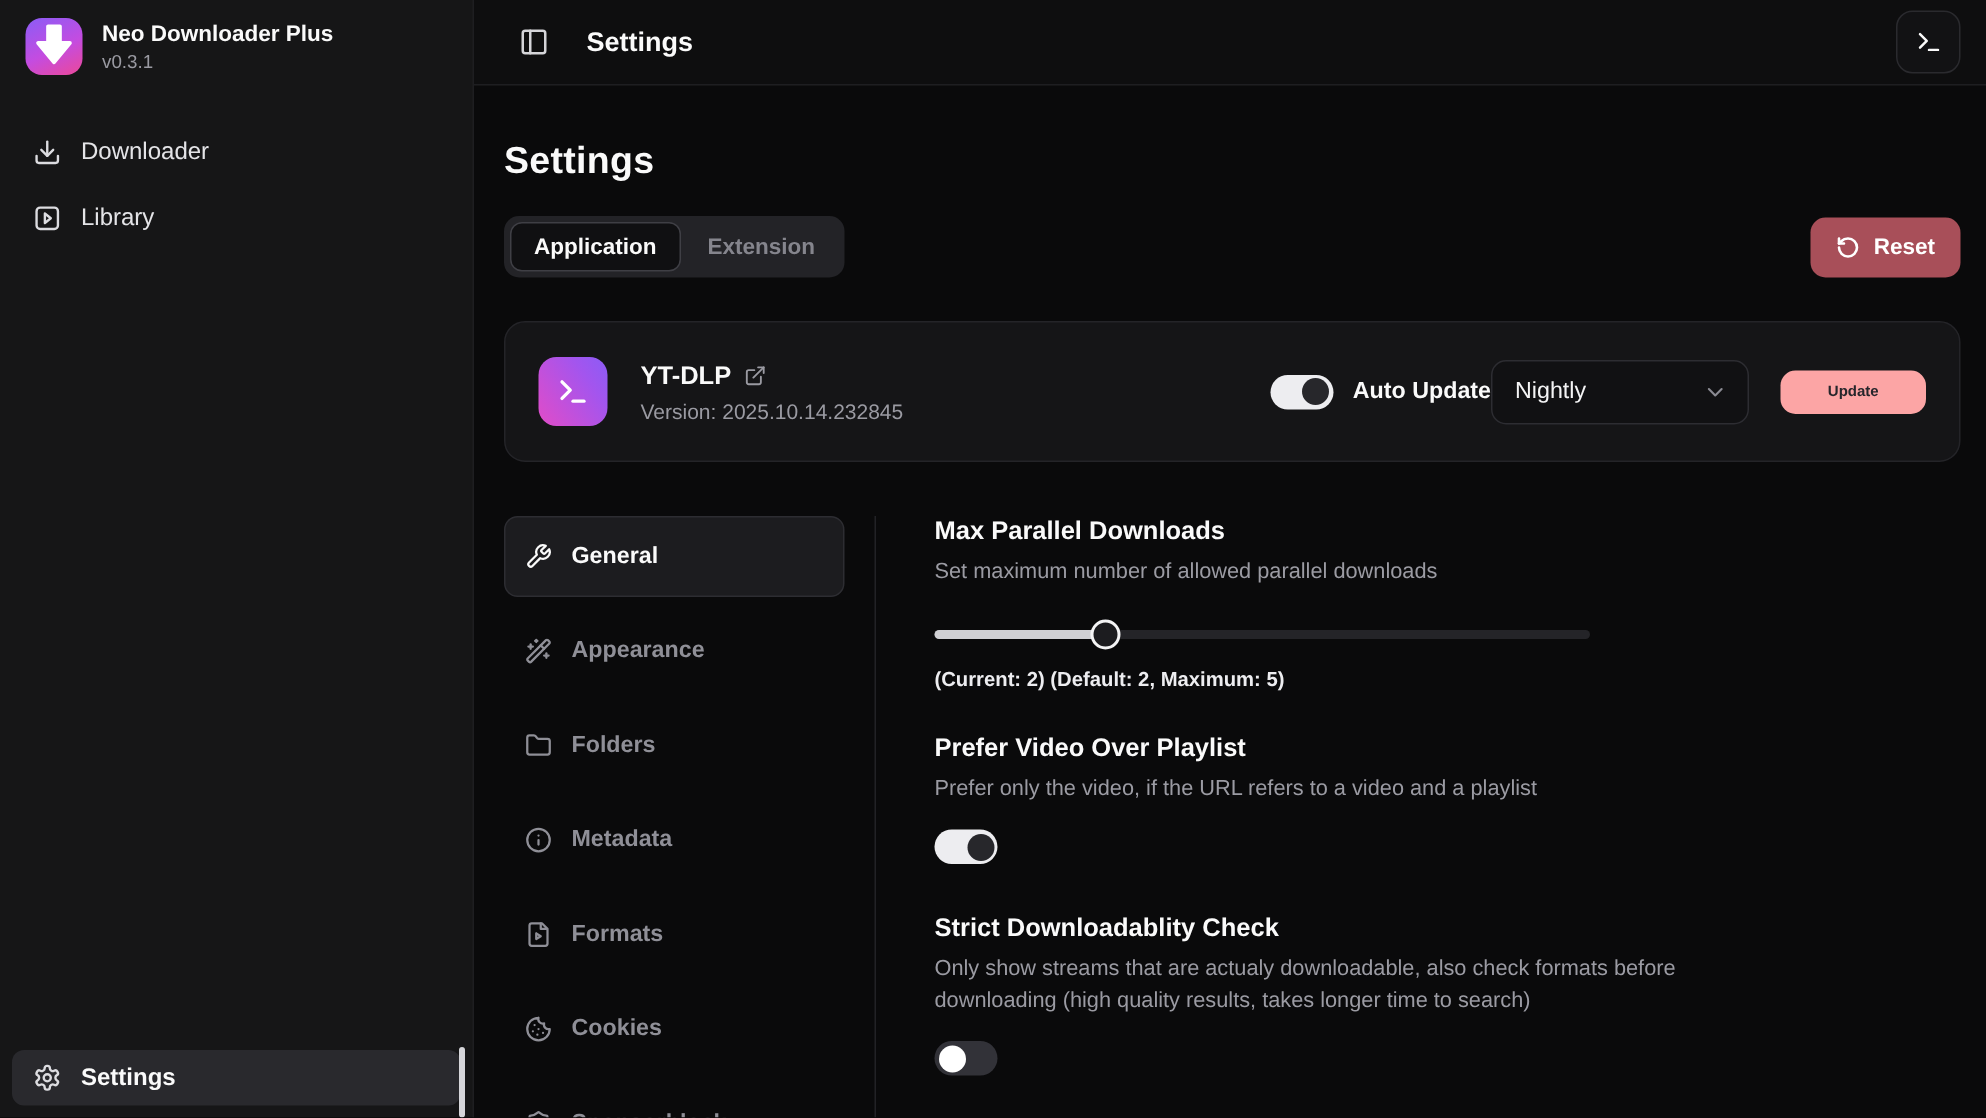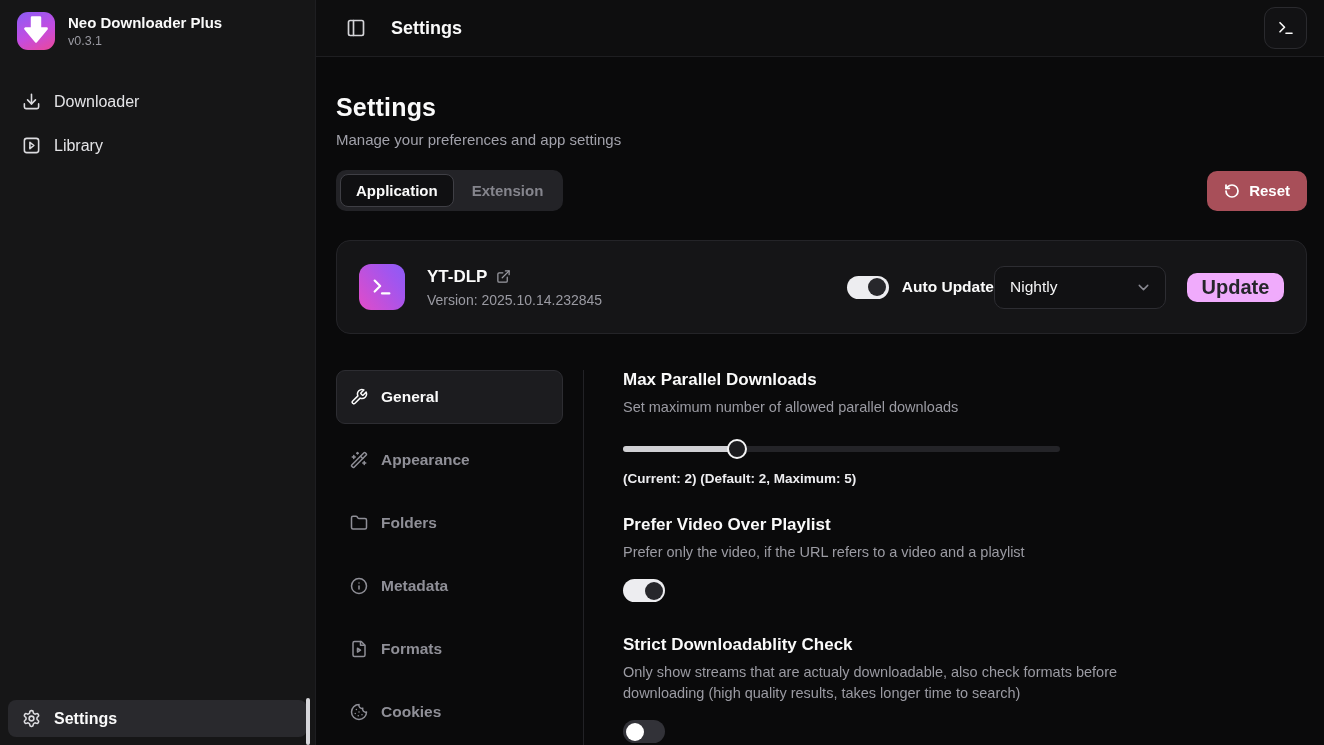--- a/index.html
+++ b/index.html
@@ -99,21 +99,21 @@
   .auto-label { margin-left:13px; font-size:15.5px; font-weight:700; }
   .select {
     width:172px; height:43px; border-radius:10px;
     background:#111113; border:1px solid #2d2d32; display:flex; align-items:center;
     justify-content:space-between; padding:0 13px 0 15px; cursor:pointer;
   }
   .select-value { font-size:15.5px; color:#f4f4f5; font-weight:500; }
   .select .ic { width:17px; height:17px; color:#8a8a92; display:flex; }
   .update-btn {
     margin-left:21px; width:97px; height:29px; border-radius:10px; border:none;
-    background:#f0abfc; color:#26262b; font-family:inherit; font-size:20px; font-weight:700; cursor:pointer;
+    background:#fca5a5; color:#26262b; font-family:inherit; font-size:10px; font-weight:700; cursor:pointer;
   }
 
   
   .settings-layout { margin-top:36px; display:flex; align-items:stretch; }
   .subnav { width:227px; flex:0 0 227px; display:flex; flex-direction:column; gap:9px; }
   .subnav-item {
     height:54px; display:flex; align-items:center; gap:13px; padding:0 13px;
     border:1px solid transparent; border-radius:9px; color:#8f8f97;
     font-size:15.5px; font-weight:600; cursor:pointer;
   }
@@ -207,21 +207,20 @@
           <svg viewBox="0 0 24 24" fill="none" stroke="currentColor" stroke-width="2.2" stroke-linecap="round" stroke-linejoin="round">
             <polyline points="4 17 10 11 4 5"></polyline>
               <line x1="12" y1="19" x2="20" y2="19"></line>
           </svg>
         </span>
       </button>
     </header>
 
     <div class="content">
       <h2 class="page-title">Settings</h2>
-      <p class="page-subtitle">Manage your preferences and app settings</p>
 
       <div class="tabs-row">
         <div class="tabs">
           <button class="tab active">Application</button>
           <button class="tab">Extension</button>
         </div>
         <button class="reset-btn">
           <span class="ic">
             <svg viewBox="0 0 24 24" fill="none" stroke="currentColor" stroke-width="2.6" stroke-linecap="round" stroke-linejoin="round">
               <path d="M3 12a9 9 0 1 0 9-9 9.75 9.75 0 0 0-6.74 2.74L3 8"></path>

